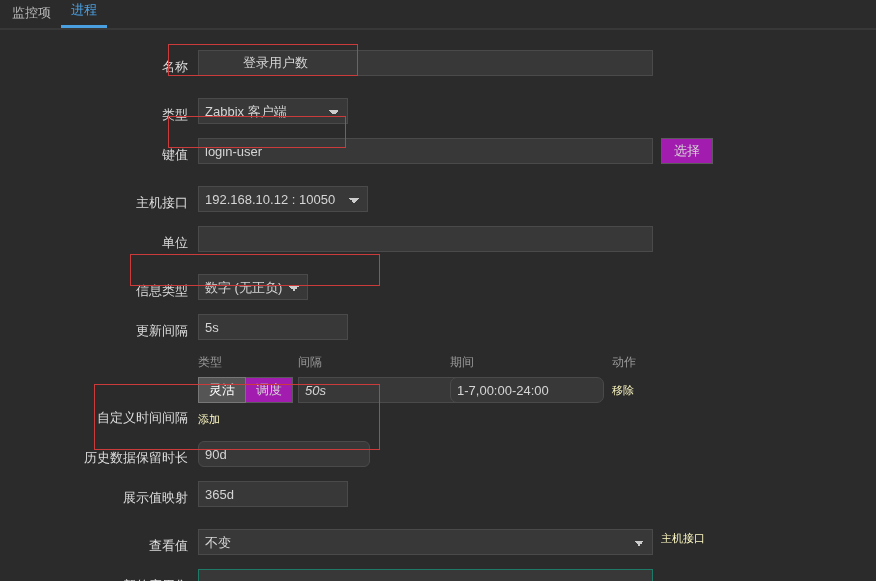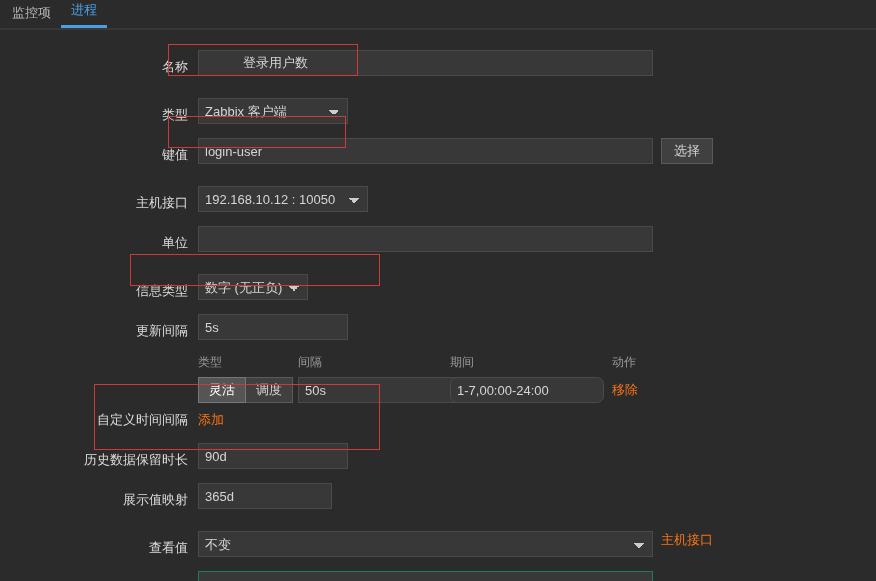--- a/index.html
+++ b/index.html
@@ -61,21 +61,21 @@
   select {
     appearance: none;
     background-image: linear-gradient(45deg, transparent 50%, #ccc 50%), linear-gradient(135deg, #ccc 50%, transparent 50%);
     background-position: calc(100% - 13px) 11px, calc(100% - 8px) 11px;
     background-size: 5px 5px, 5px 5px;
     background-repeat: no-repeat;
     padding-right: 24px;
     margin-top: 8px;
   }
   .btn {
-    background: #404040;
+    background: #a21caf;
     border: 1px solid #5a5a5a;
     color: #d5d5d5;
     height: 26px;
     padding: 0 12px;
     cursor: pointer;
     font-size: 13px;
   }
   .btn.active {
     background: #555;
     border-color: #777;
@@ -100,23 +100,23 @@
   .interval-row {
     display: flex;
     align-items: center;
     margin-bottom: 8px;
   }
   .col-type { width: 100px; }
   .col-int  { width: 152px; }
   .col-per  { width: 162px; }
   .col-act  { width: 40px; }
   .link {
-    color: #f97316;
+    color: #fef9c3;
     cursor: pointer;
-    font-size: 13px;
+    font-size: 11px;
   }
   
   .hl { position:absolute; border:1px solid #cc3b3b; pointer-events:none; }
   .listbox {
     background:#383838; border:1px solid #4a4a4a; width:295px; height:50px; overflow:auto; color:#d5d5d5; font-size:12px;
   }
   .listbox div { padding:1px 4px; line-height:15px;}
   .new-app-input { border:1px solid #1e7a66 !important; }
   .content-wrap { position:relative; }
 </style>
@@ -199,47 +199,47 @@
           <div class="col-act">动作</div>
         </div>
         <div class="interval-row">
           <div class="col-type">
             <div class="btn-group">
               <button class="btn active" style="padding:0 10px">灵活</button>
               <button class="btn" style="padding:0 10px">调度</button>
             </div>
           </div>
           <div class="col-int">
-            <input type="text" style="width: 168px;" value="50s">
+            <input type="text" style="width: 168px; font-style: italic;" value="50s">
           </div>
           <div class="col-per">
             <input type="text" style="width: 154px; border-radius: 7px;" value="1-7,00:00-24:00">
           </div>
           <div class="col-act">
             <span class="link">移除</span>
           </div>
         </div>
         <div>
           <span class="link">添加</span>
         </div>
       </div>
     </div>
   </div>
 
   <div class="row">
     <div class="label">历史数据保留时长</div>
     <div class="field">
-      <input type="text" style="width: 150px;" value="90d">
+      <input type="text" style="width: 172px; border-radius: 6px;" value="90d">
     </div>
   </div>
 
   <div class="row">
     <div class="label">展示值映射</div>
     <div class="field">
-      <input type="text" style="width: 134px;" value="365d">
+      <input type="text" style="width: 150px;" value="365d">
     </div>
   </div>
 
   <div class="row">
     <div class="label">查看值</div>
     <div class="field">
       <select style="width:455px">
         <option>不变</option>
       </select>
       <span class="link">主机接口</span>

